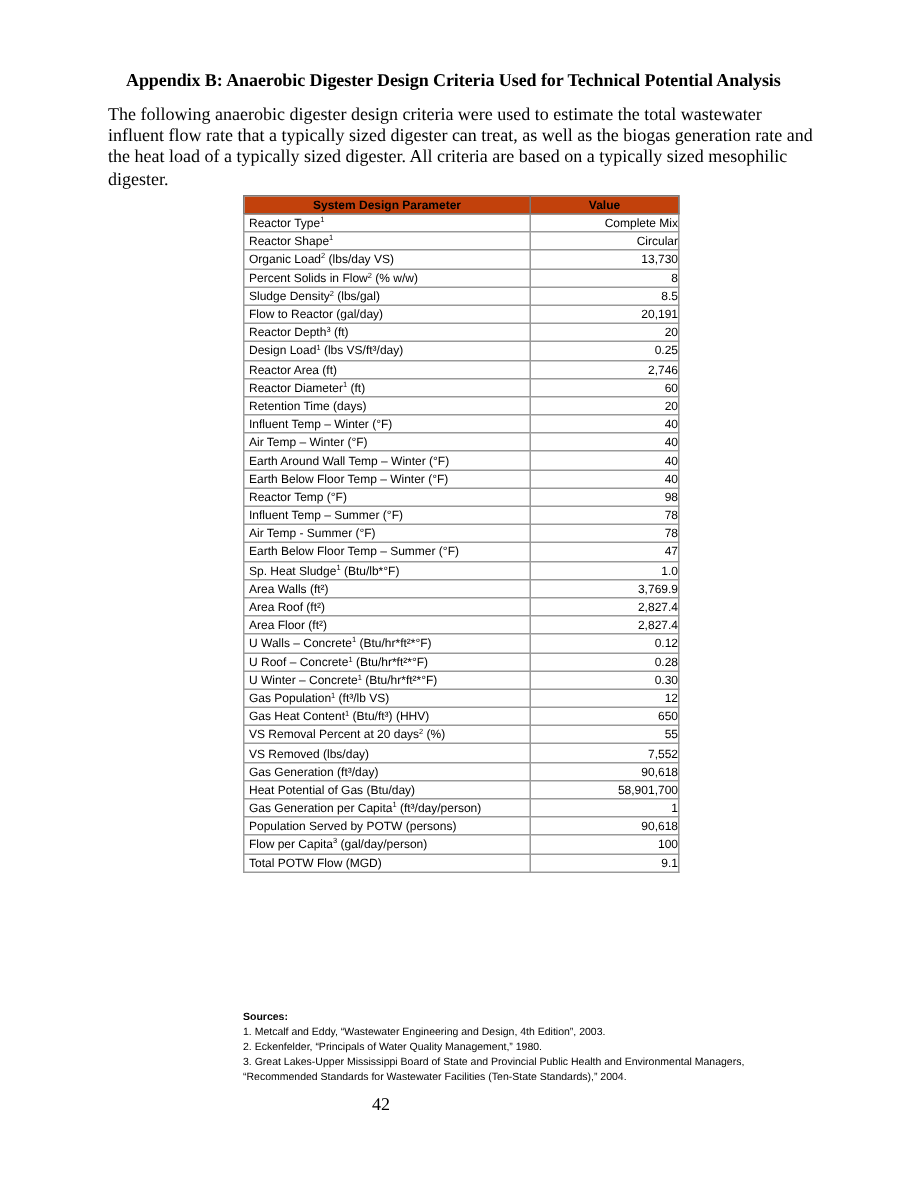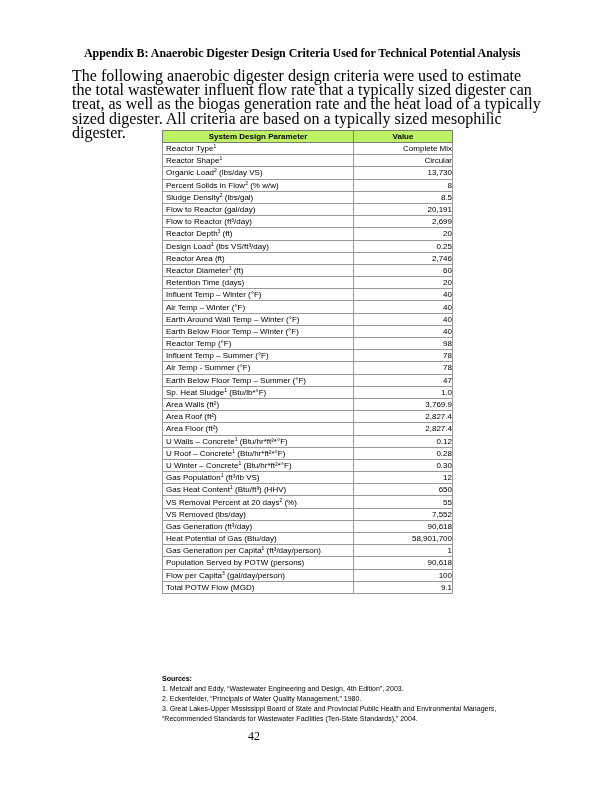--- a/index.html
+++ b/index.html
@@ -5,31 +5,31 @@
   html, body { margin: 0; padding: 0; background: #ffffff; }
   body { width: 612px; height: 792px; position: relative; overflow: hidden; }
   .page { position: absolute; left: 0; top: 0; width: 612px; height: 792px; }
   .heading {
     position: absolute; left: 84px; top: 46px; width: 480px;
     font-family: "Liberation Serif", serif; font-weight: bold; font-size: 12px;
     color: #000; white-space: nowrap; letter-spacing: -0.05px;
   }
   .intro {
     position: absolute; left: 72px; top: 69px; width: 470px;
-    font-family: "Liberation Serif", serif; font-size: 16px; line-height: 14.2px;
+    font-family: "Liberation Serif", serif; font-size: 12px; line-height: 14.2px;
     color: #000;
   }
   table.criteria {
     position: absolute; left: 162px; top: 130px; width: 290px;
     border-collapse: collapse;
     font-family: "Liberation Sans", sans-serif; font-size: 8px; color: #000;
     table-layout: fixed;
   }
   table.criteria th {
-    background: #bef264; font-weight: bold; height: 11px; padding: 0;
+    background: #c2410c; font-weight: bold; height: 11px; padding: 0;
     border: 1px solid #7a7a7a; font-size: 8px; line-height: 11px;
   }
   table.criteria td {
     height: 11.2px; padding: 0 0 0 3px; line-height: 11px;
     border: 1px solid #9a9a9a; white-space: nowrap; overflow: hidden;
   }
   table.criteria td.val { text-align: right; padding: 0; }
   table.criteria col.c1 { width: 191px; }
   table.criteria col.c2 { width: 99px; }
   sup { font-size: 5px; vertical-align: 3px; line-height: 0; }
@@ -81,24 +81,20 @@
         </tr>
         <tr>
           <td><span>Sludge Density</span><sup>2</sup><span> (lbs/gal)</span></td>
           <td class="val">8.5</td>
         </tr>
         <tr>
           <td><span>Flow to Reactor (gal/day)</span></td>
           <td class="val">20,191</td>
         </tr>
         <tr>
-          <td><span>Flow to Reactor (ft³/day)</span></td>
-          <td class="val">2,699</td>
-        </tr>
-        <tr>
           <td><span>Reactor Depth</span><sup>3</sup><span> (ft)</span></td>
           <td class="val">20</td>
         </tr>
         <tr>
           <td><span>Design Load</span><sup>1</sup><span> (lbs VS/ft³/day)</span></td>
           <td class="val">0.25</td>
         </tr>
         <tr>
           <td><span>Reactor Area (ft)</span></td>
           <td class="val">2,746</td>

